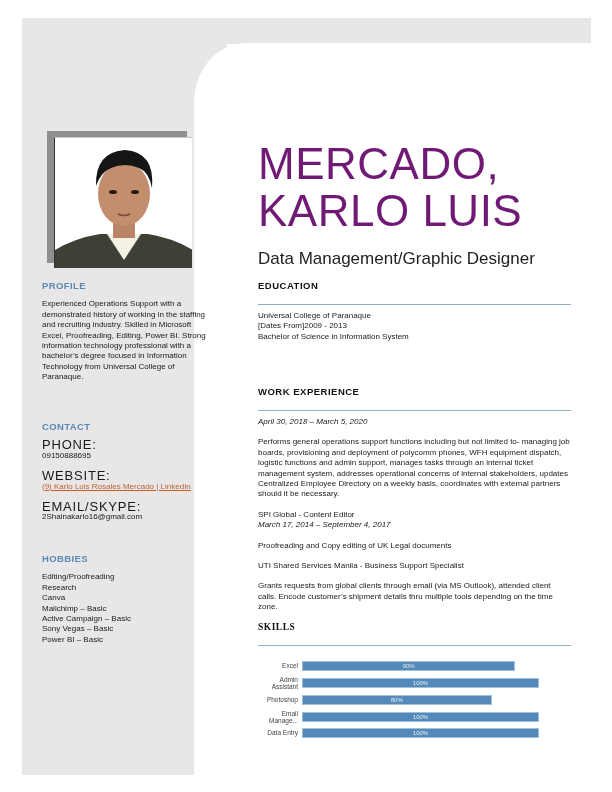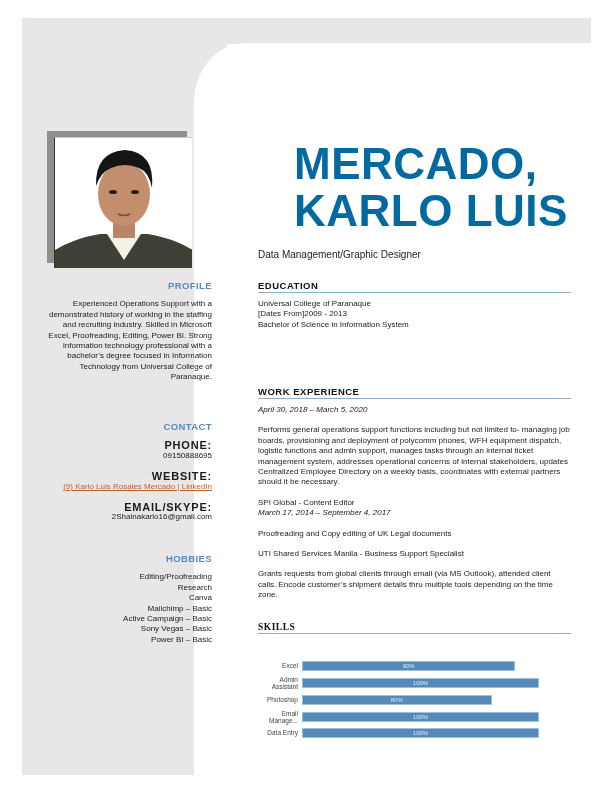--- a/index.html
+++ b/index.html
@@ -9,31 +9,31 @@
     
     .bg-band { position: absolute; left: 60px; top: 18px; width: 531px; height: 26px; background: #e8e6e7; border-top-left-radius: 34px; }
     .bg-side { position: absolute; left: 22px; top: 18px; width: 205px; height: 757px; background: #e8e6e7; border-bottom-right-radius: 26px; }
     .cutout { position: absolute; left: 194px; top: 43px; width: 420px; height: 760px; background: #ffffff; border-top-left-radius: 52px 60px; }
 
     
     .photo-shadow { position: absolute; left: 47px; top: 131px; width: 140px; height: 132px; background: #8f8f8f; }
     .photo { position: absolute; left: 54px; top: 137px; width: 138px; height: 131px; background: #ffffff; overflow: hidden; border-left: 1px solid #333; border-top: 1px solid #ccc; }
 
     
-    .side { position: absolute; left: 42px; width: 170px; font-size: 8px; line-height: 10.4px; color: #1b1b1b; text-align: right; }
+    .side { position: absolute; left: 42px; width: 170px; font-size: 8px; line-height: 10.4px; color: #1b1b1b; }
     .side-heading { font-size: 9.5px; font-weight: bold; color: #5a8ab8; letter-spacing: 0.4px; margin-bottom: 8px; }
-    .side-label { font-size: 11px; letter-spacing: 0.8px; font-weight: bold; }
+    .side-label { font-size: 13px; letter-spacing: 0.8px; }
     .side-link { color: #c0612b; text-decoration: underline; cursor: pointer; }
     .gap { height: 10px; }
 
     
-    .name { position: absolute; left: 258px; top: 140px; font-size: 44px; line-height: 47px; font-weight: bold; color: #0369a1; letter-spacing: 0.5px; margin-left: 36px; }
-    .subtitle { position: absolute; left: 258px; top: 249px; font-size: 10px; color: #222; }
+    .name { position: absolute; left: 258px; top: 140px; font-size: 44px; line-height: 47px; font-weight: normal; color: #701a75; letter-spacing: 0.5px; }
+    .subtitle { position: absolute; left: 258px; top: 249px; font-size: 17px; color: #222; }
     .section { position: absolute; left: 258px; width: 313px; }
-    .section-title { font-size: 9.5px; font-weight: bold; color: #111; letter-spacing: 0.5px; padding-bottom: 1px; border-bottom: 1.5px solid #8fafc9; margin-bottom: 6px; }
+    .section-title { font-size: 9.5px; font-weight: bold; color: #111; letter-spacing: 0.5px; padding-bottom: 13px; border-bottom: 1.5px solid #8fafc9; margin-bottom: 6px; }
     .body-text { font-size: 8px; line-height: 10.4px; color: #1b1b1b; }
     .italic { font-style: italic; }
 
     
     .chart { position: absolute; left: 258px; top: 658px; width: 313px; height: 84px; }
     .bar-row { position: absolute; left: 0; width: 313px; height: 16px; display: flex; align-items: center; }
     .bar-label { width: 44px; text-align: right; font-size: 6.5px; line-height: 7.5px; color: #444; padding-right: 4px; }
     .bar-track { position: relative; width: 237px; height: 10px; }
     .bar { position: absolute; left: 0; top: 0; height: 10px; background: #5589b8; border: 1px solid #9fc0dd; color: #e6eef7; font-size: 6px; line-height: 8px; text-align: center; }
   </style>

